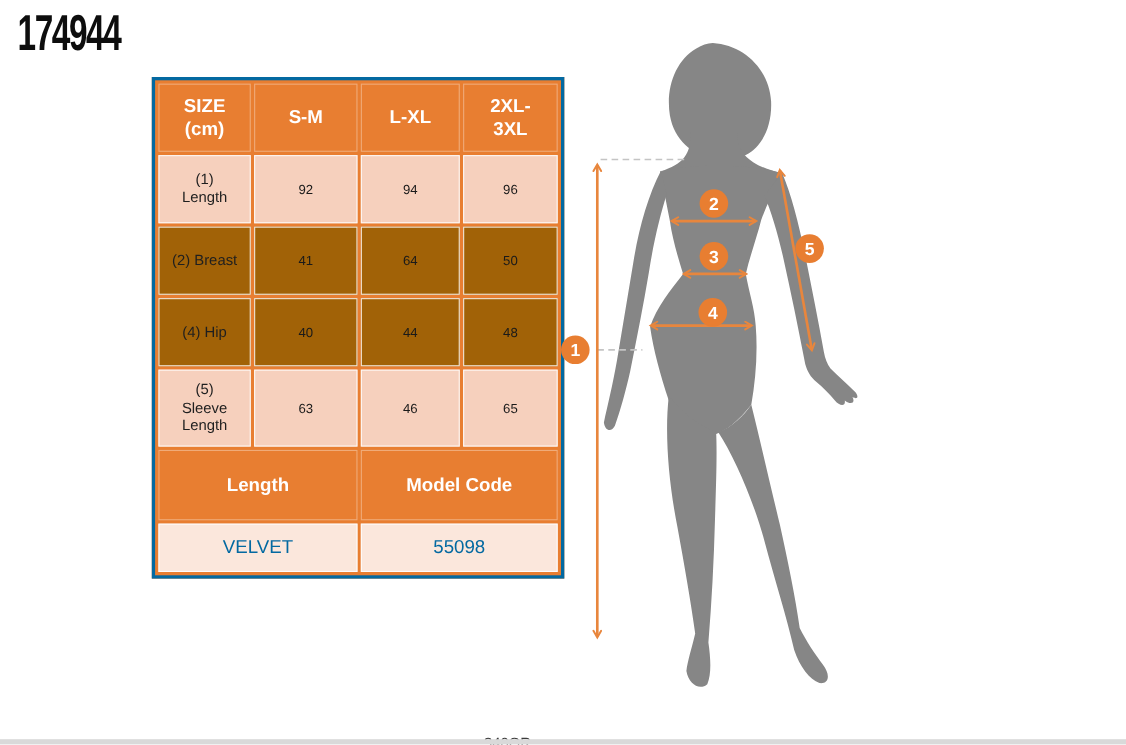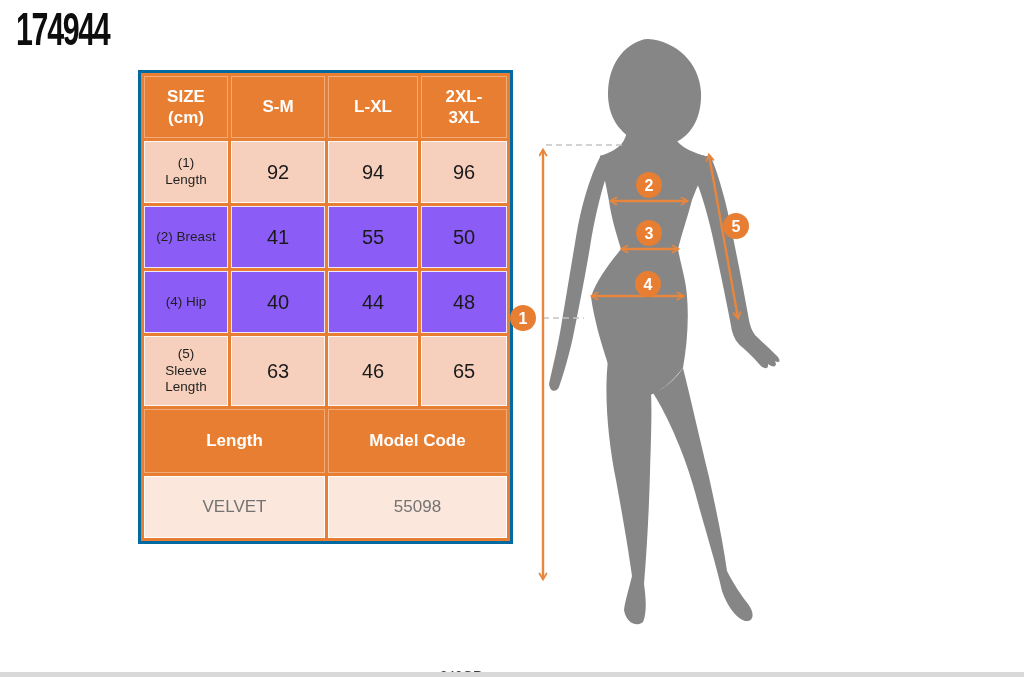--- a/index.html
+++ b/index.html
@@ -47,36 +47,36 @@
     background: #E87E31;
     color: #ffffff;
     font-size: 17px;
     font-weight: bold;
     height: 62px;
     border-color: rgba(255,255,255,0.35);
   }
   .size-table tr.r td { height: 62px; }
   .size-table tr.r5 td { height: 70px; }
   .size-table td.lbl { font-size: 13.5px; color: #1f1f1f; }
-  .size-table td.val { font-size: 20px; color: #1a1a1a; margin-top: 44px; }
+  .size-table td.val { font-size: 12px; color: #1a1a1a; margin-top: 44px; }
   .size-table tr.dark td { background: #F6D0BD; }
-  .size-table tr.light td { background: #8b5cf6; }
+  .size-table tr.light td { background: #a16207; }
   .size-table th.foot-hdr {
     background: #E87E31;
     color: #ffffff;
     font-size: 17px;
     font-weight: bold;
     height: 64px;
     border-color: rgba(255,255,255,0.35);
   }
   .size-table tr.foot-val td {
     background: #FBE7DC;
     font-size: 17px;
-    color: #737373;
-    height: 62px;
+    color: #0369a1;
+    height: 44px;
   }
   .weight-label {
     position: absolute;
     left: 440px;
     top: 668px;
     font-size: 13.5px;
     color: #3b3b3b;
   }
   .diagram-svg {
     position: absolute;
@@ -120,21 +120,21 @@
     <tr class="r dark">
       <td class="lbl">(1)
 Length</td>
       <td class="val">92</td>
       <td class="val">94</td>
       <td class="val">96</td>
     </tr>
     <tr class="r light">
       <td class="lbl">(2) Breast</td>
       <td class="val">41</td>
-      <td class="val">55</td>
+      <td class="val">64</td>
       <td class="val">50</td>
     </tr>
     <tr class="r light">
       <td class="lbl">(4) Hip</td>
       <td class="val">40</td>
       <td class="val">44</td>
       <td class="val">48</td>
     </tr>
     <tr class="r5 dark">
       <td class="lbl">(5)

